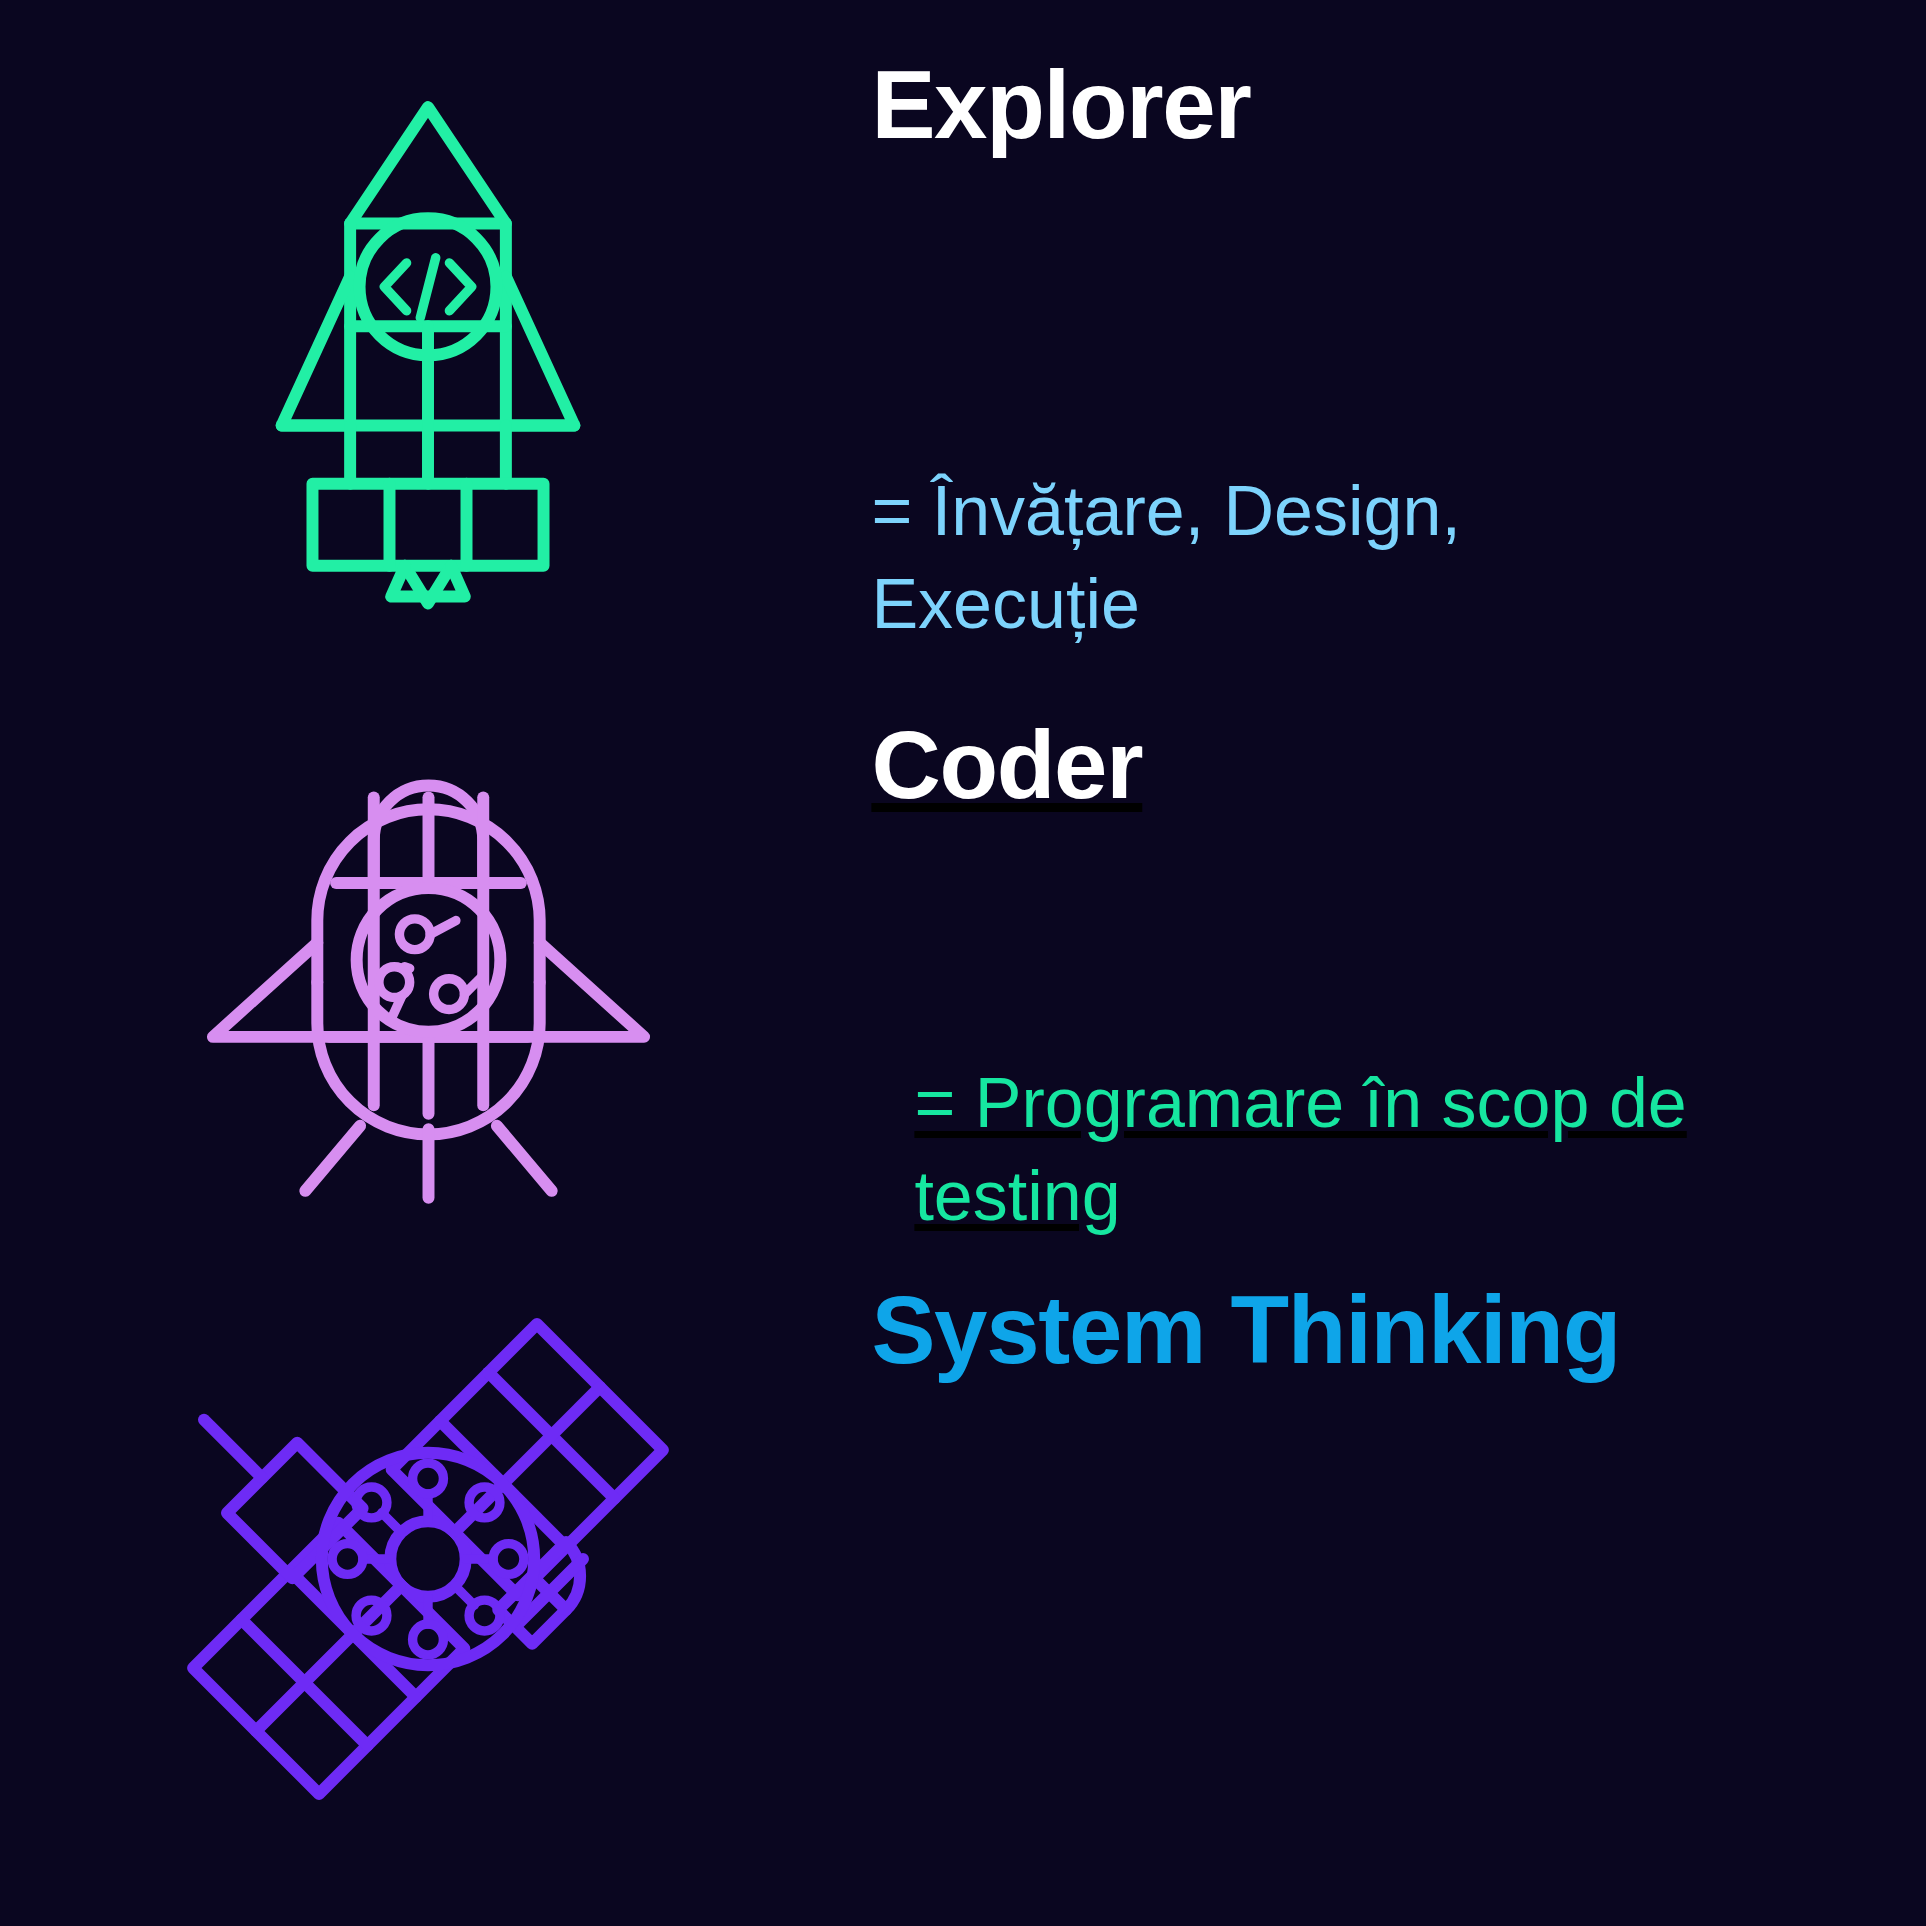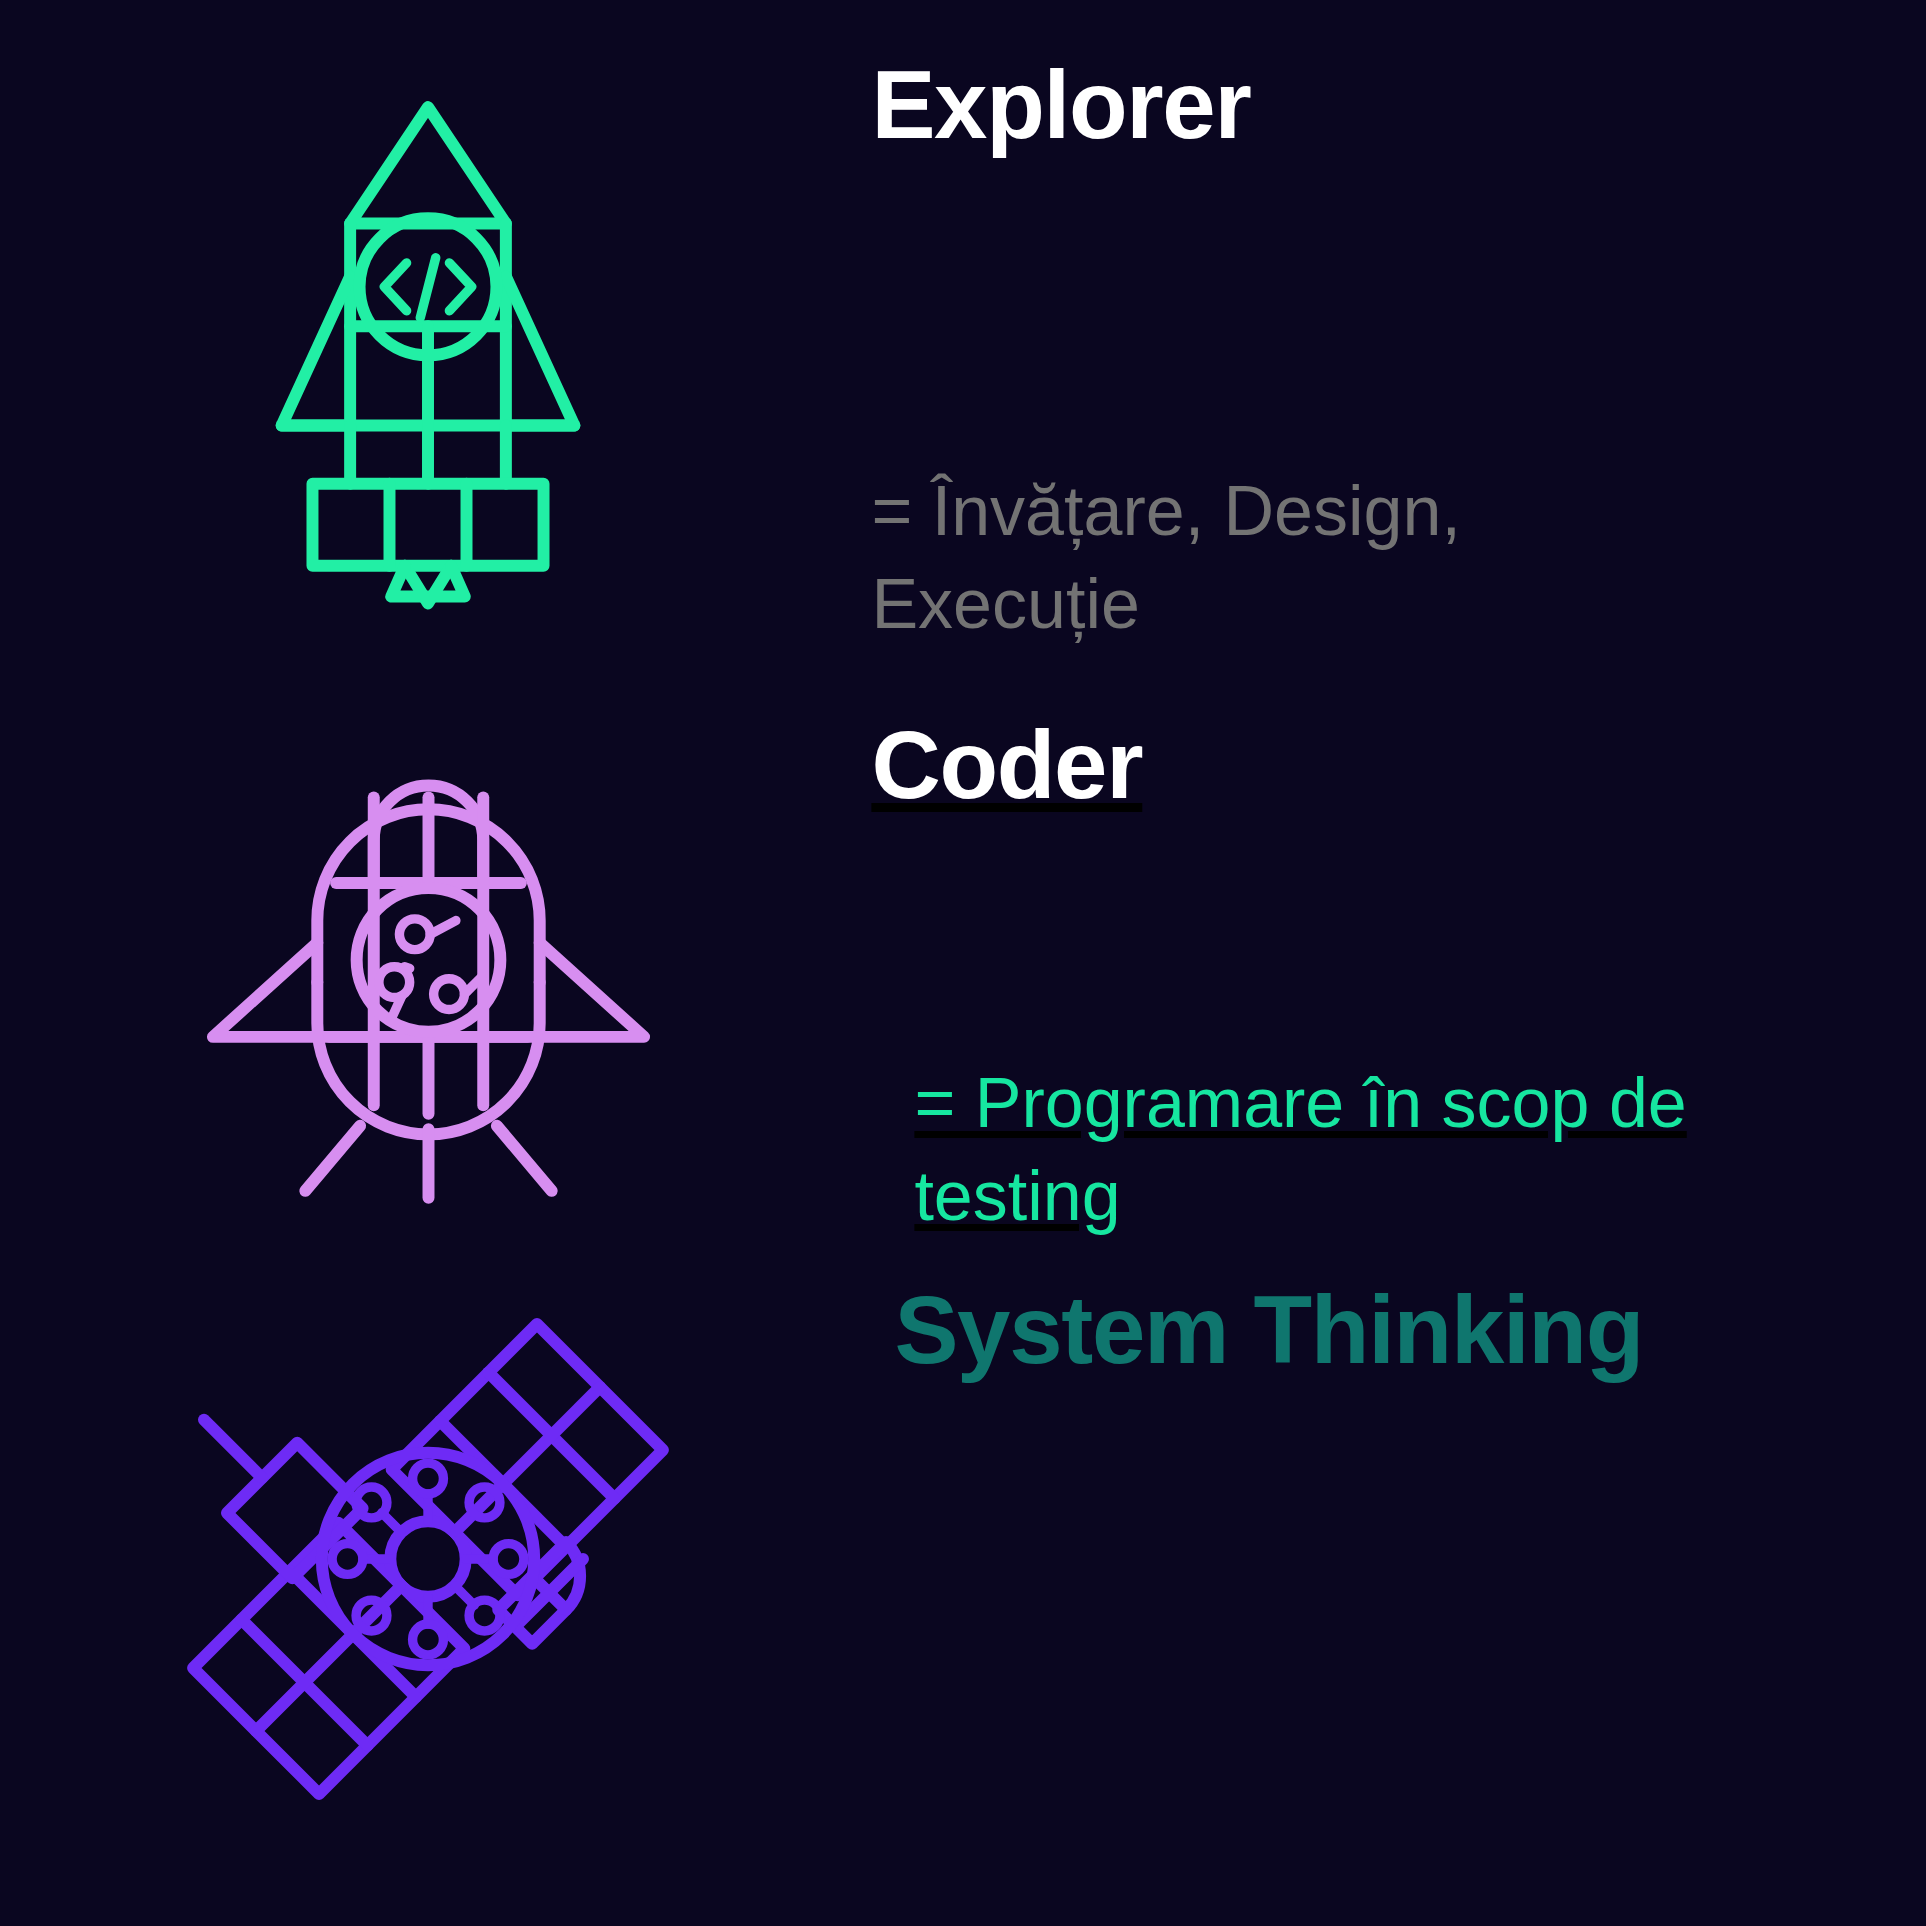--- a/index.html
+++ b/index.html
@@ -136,21 +136,21 @@
 
           <path d="M95 101 L82 115 L95 129"></path>
           <path d="M120 101 L133 115 L120 129"></path>
           <path d="M112 98 L103 133"></path>
         </g>
       </svg>
     </div>
 
     <div class="text-cell">
       <div class="role-title" style="color: rgb(255, 255, 255);">Explorer</div>
-      <div class="role-desc" style="color: #737373;">= Învățare, Design, Execuție</div>
+      <div class="role-desc" style="color: #7dd3fc;">= Învățare, Design, Execuție</div>
     </div>
   </div>
 
   <div class="row" id="row-coder">
 
     <div class="icon-cell">
       <svg class="icon-svg" width="479" height="428" viewBox="0 0 280 250" aria-hidden="true">
         <g stroke="#D78EF0" class="ln">
 
           <path d="M75 128
@@ -259,18 +259,18 @@
             <circle cx="127" cy="193" r="9"></circle>
           <path d="M138 160 L122 160"></path>
             <circle cx="113" cy="160" r="9"></circle>
           <path d="M144 144 L133 133"></path>
             <circle cx="127" cy="127" r="9"></circle>
         </g>
       </svg>
     </div>
 
     <div class="text-cell">
-      <div class="role-title" style="color: #0f766e; margin-left: 23px;">System Thinking</div>
+      <div class="role-title" style="color: #0ea5e9;">System Thinking</div>
     </div>
   </div>
 
 </div>
 
 
 </body></html>

